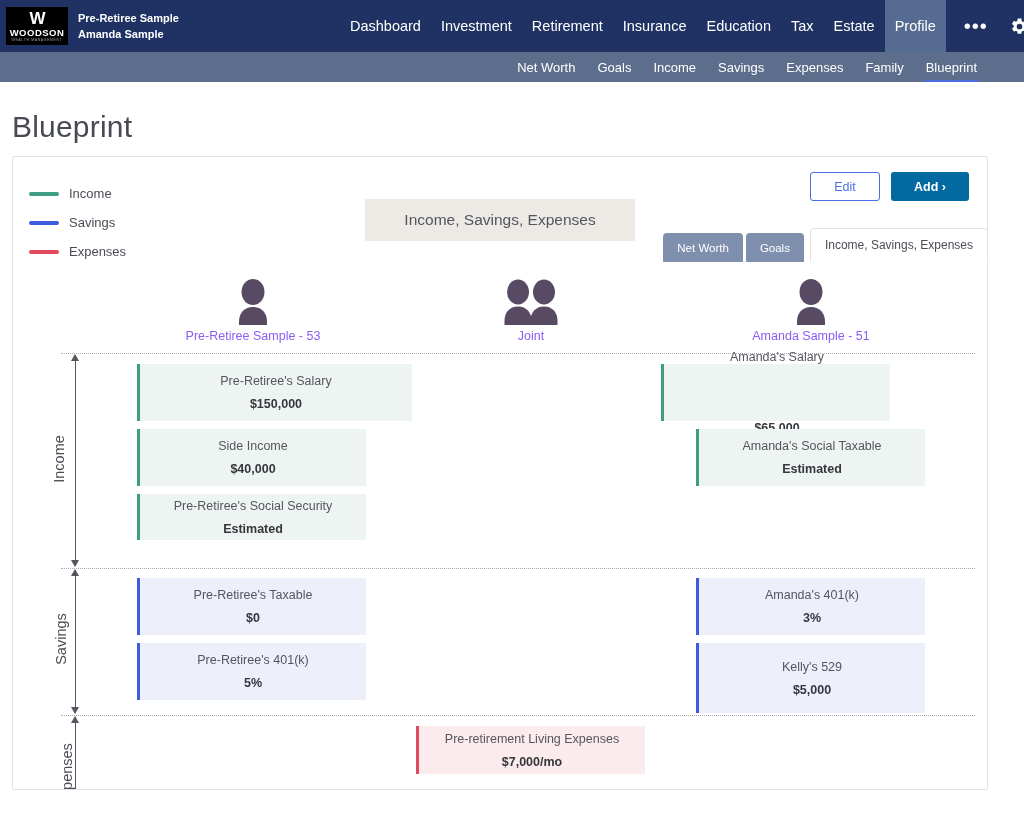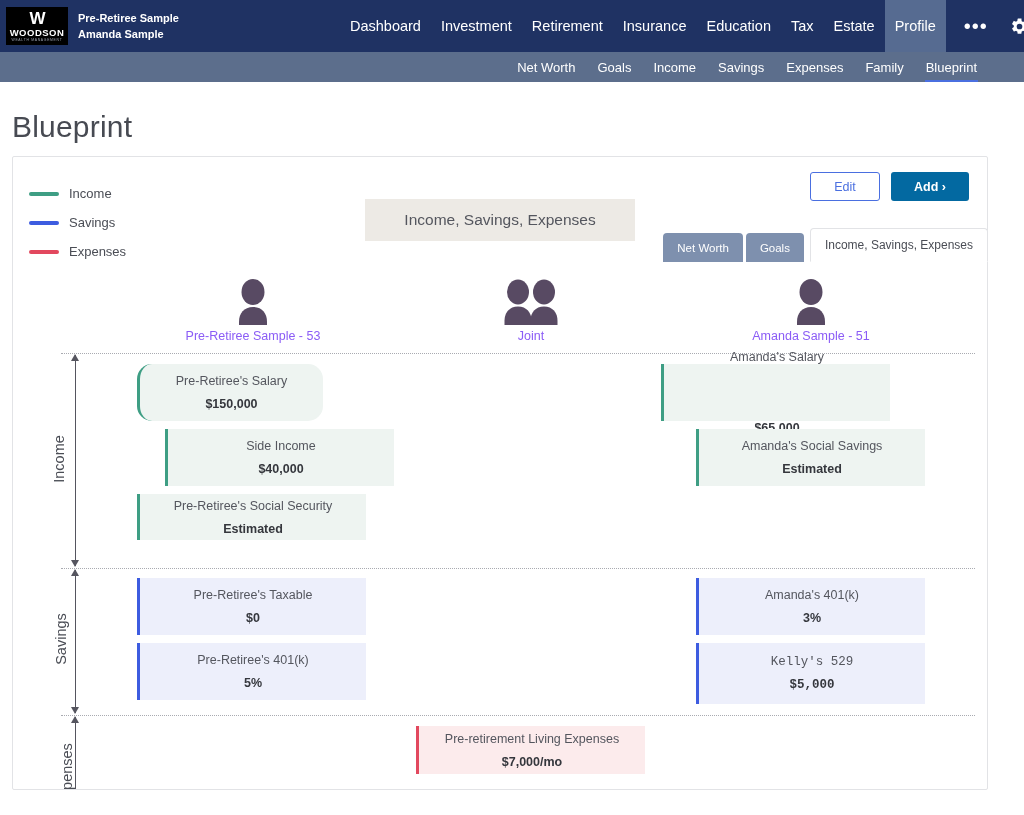--- a/index.html
+++ b/index.html
@@ -302,56 +302,56 @@
         <span class="arrow-up"></span>
         <span class="arrow-dn"></span>
       </div>
       <div class="axis-label" style="top:278px;">Savings</div>
 
       <div class="axis" style="top:364px; height:90px;">
         <span class="arrow-up"></span>
       </div>
       <div class="axis-label" style="top:414px;">Expenses</div>
 
-      <div class="item" style="left:124px; top:11px;  width:186px; height:57px;border-radius:15px;">
+      <div class="item" style="left:124px; top:11px;  width:275px; height:57px;">
         <div class="item-title">Pre-Retiree's Salary</div>
         <div class="item-value">$150,000</div>
       </div>
-      <div class="item" style="left:124px; top:76px;  width:229px; height:57px;margin-left:28px;">
+      <div class="item" style="left:124px; top:76px;  width:229px; height:57px;">
         <div class="item-title">Side Income</div>
         <div class="item-value">$40,000</div>
       </div>
       <div class="item" style="left:124px; top:141px; width:229px; height:46px;">
         <div class="item-title">Pre-Retiree's Social Security</div>
         <div class="item-value">Estimated</div>
       </div>
 
       <div class="item" style="left:648px; top:11px; width:229px; height:57px;gap:48px;">
         <div class="item-title">Amanda's Salary</div>
         <div class="item-value">$65,000</div>
       </div>
       <div class="item" style="left:683px; top:76px; width:229px; height:57px;">
-        <div class="item-title">Amanda's Social Savings</div>
+        <div class="item-title">Amanda's Social Taxable</div>
         <div class="item-value">Estimated</div>
       </div>
 
       <div class="item sav" style="left:124px; top:225px; width:229px; height:57px;">
         <div class="item-title">Pre-Retiree's Taxable</div>
         <div class="item-value">$0</div>
       </div>
       <div class="item sav" style="left:124px; top:290px; width:229px; height:57px;">
         <div class="item-title">Pre-Retiree's 401(k)</div>
         <div class="item-value">5%</div>
       </div>
 
       <div class="item sav" style="left:683px; top:225px; width:229px; height:57px;">
         <div class="item-title">Amanda's 401(k)</div>
         <div class="item-value">3%</div>
       </div>
-      <div class="item sav" style="left:683px; top:290px; width:229px; height:61px;font-family:Liberation Mono, monospace;">
+      <div class="item sav" style="left:683px; top:290px; width:229px; height:70px;">
         <div class="item-title">Kelly's 529</div>
         <div class="item-value">$5,000</div>
       </div>
 
       <div class="item exp" style="left:403px; top:373px; width:229px; height:48px;">
         <div class="item-title">Pre-retirement Living Expenses</div>
         <div class="item-value">$7,000/mo</div>
       </div>
 
     </div>

